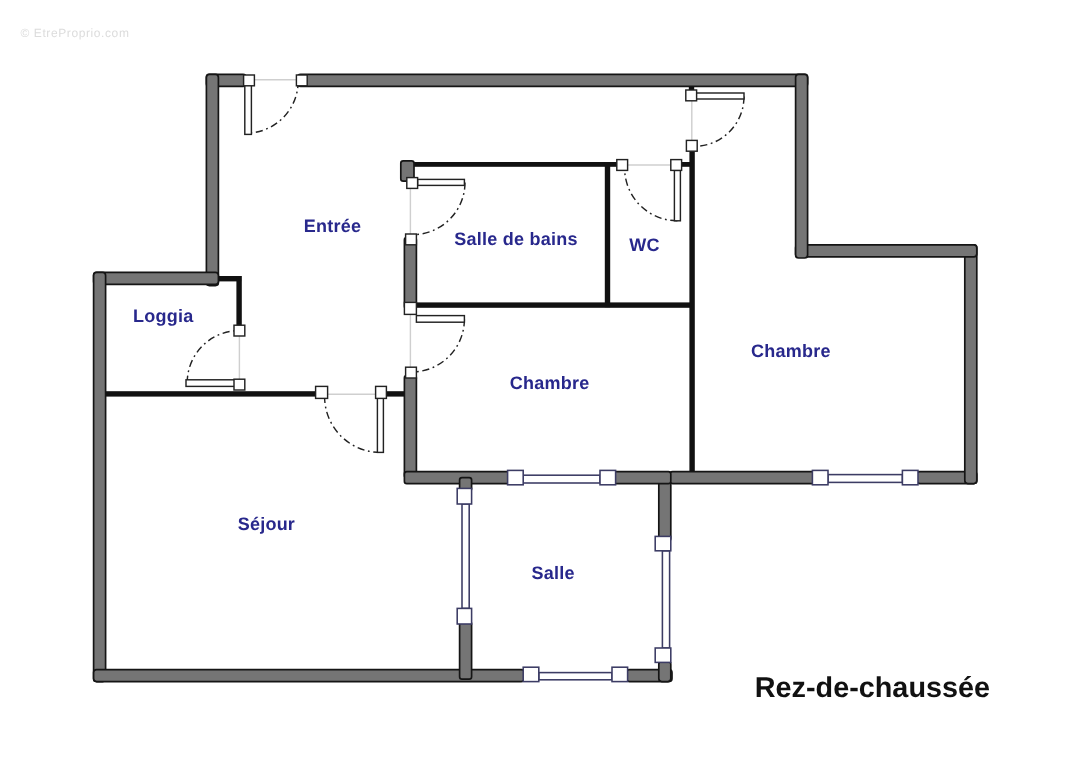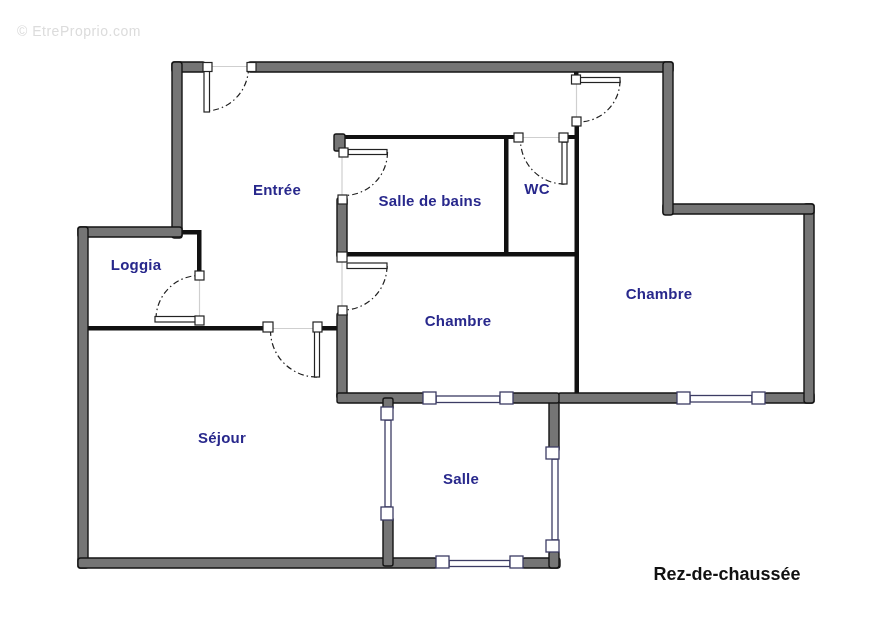--- a/index.html
+++ b/index.html
@@ -13,23 +13,23 @@
   .stage svg{position:absolute;left:0;top:0;}
   .tw{fill:var(--wall-fill);stroke:var(--wall-stroke);stroke-width:1.4;}
   .iw{fill:var(--interior-wall);stroke:none;}
   .leaf,.blk{fill:#ffffff;stroke:var(--door-stroke);stroke-width:1.2;}
   .arc{fill:none;stroke:var(--door-stroke);stroke-width:1.2;stroke-dasharray:6 3 1.5 3;}
   .wrect,.wblk{fill:#ffffff;stroke:var(--window-stroke);stroke-width:1.3;}
   .thr{fill:none;stroke:#cfcfcf;stroke-width:1.2;}
   .room-label{position:absolute;transform:translate(-50%,-50%);white-space:nowrap;
       color:var(--room-label);font-size:15px;font-weight:bold;letter-spacing:.2px;}
   .floor-label{position:absolute;transform:translate(-50%,-50%);white-space:nowrap;
-      color:var(--floor-label);font-size:18px;font-weight:bold;}
+      color:var(--floor-label);font-size:24px;font-weight:bold;}
   .watermark{position:absolute;left:17px;top:23px;color:var(--watermark);
-      font-size:14px;font-weight:normal;letter-spacing:.5px;}
+      font-size:10px;font-weight:normal;letter-spacing:.5px;}
 </style>
 </head>
 <body>
 
 <div class="stage">
 
   <div class="watermark">© EtreProprio.com</div>
 
   <svg width="895" height="640" viewBox="0 0 895 640">
 
@@ -149,21 +149,21 @@
         <path class="arc" d="M 317 377 A 46.5 46.5 0 0 1 270.5 330.5"></path>
         <rect class="leaf" x="314.5" y="331" width="5" height="46"></rect>
         <rect class="blk" x="263" y="322" width="10" height="10"></rect>
         <rect class="blk" x="313" y="322" width="9" height="10"></rect>
       </g>
     </g>
   </svg>
 
   <div class="room-label" style="left:277px;top:189px">Entrée</div>
   <div class="room-label" style="left:430px;top:200px">Salle de bains</div>
-  <div class="room-label" style="left:537px;top:188px">WC</div>
+  <div class="room-label" style="left:537px;top:205px">WC</div>
   <div class="room-label" style="left:136px;top:264px">Loggia</div>
   <div class="room-label" style="left:458px;top:320px">Chambre</div>
   <div class="room-label" style="left:659px;top:293px">Chambre</div>
   <div class="room-label" style="left:222px;top:437px">Séjour</div>
   <div class="room-label" style="left:461px;top:478px">Salle</div>
 
   <div class="floor-label" style="left:727px;top:574px">Rez-de-chaussée</div>
 </div>
 
 </body></html>

